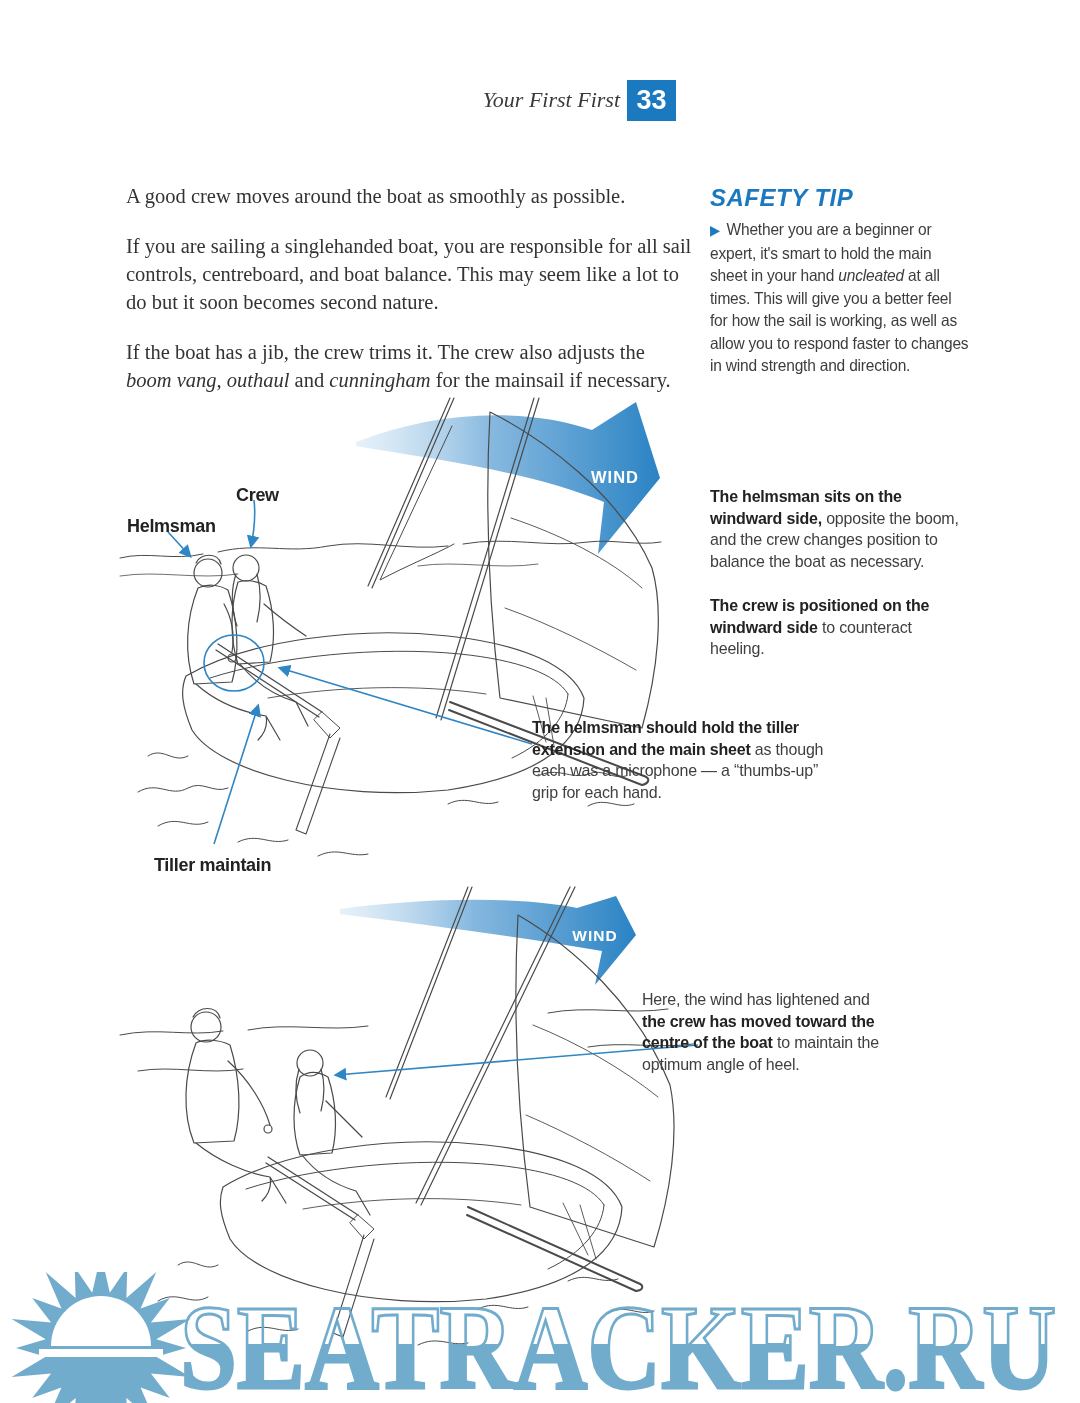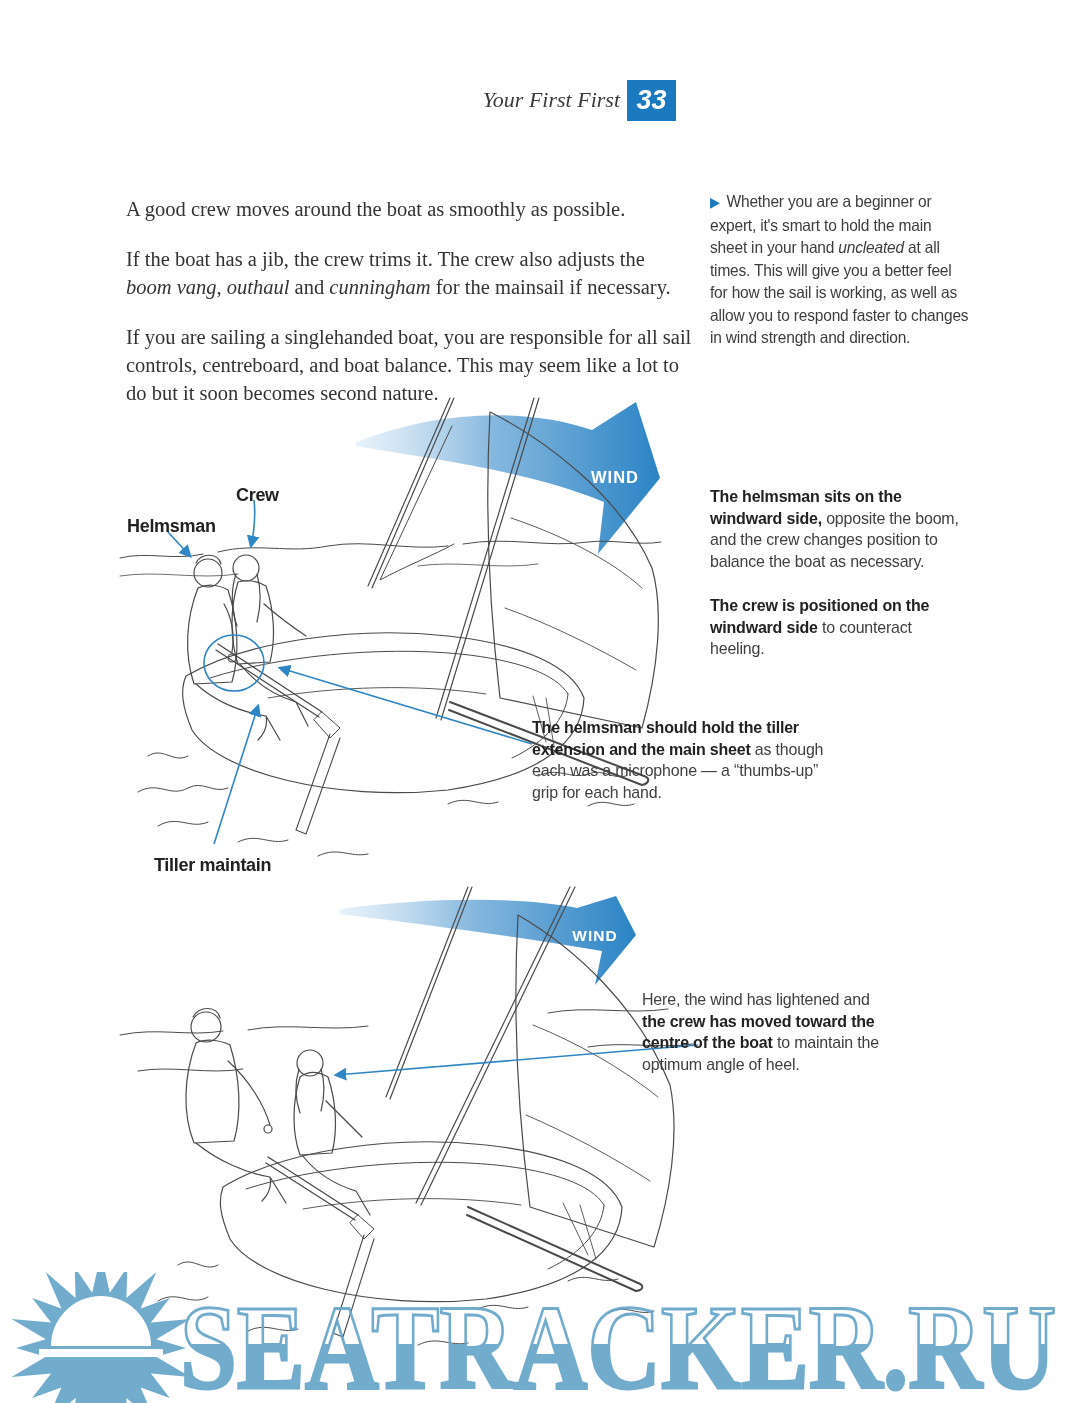--- a/index.html
+++ b/index.html
@@ -4,25 +4,25 @@
 <style>
   :root{ --accent:#1b79c0; --line:#2e86c5; --wm:#68a6ca; }
   html,body{margin:0;padding:0;background:#fff;}
   body{position:relative;width:1080px;height:1403px;overflow:hidden;
        font-family:"Liberation Sans",sans-serif;}
   .abs{position:absolute;}
   
   #header-title{left:320px;top:87px;width:300px;text-align:right;
     font-family:"Liberation Serif",serif;font-style:italic;font-size:22px;color:#3a3a3a;}
   #page-num{left:627px;top:80px;width:49px;height:41px;background:var(--accent);
-    color:#fff;font-weight:bold;font-size:27px;display:flex;align-items:center;justify-content:center;font-style:italic;}
+    color:#fff;font-weight:bold;font-size:27px;display:flex;align-items:center;justify-content:center;}
   
   #intro{left:126px;top:182px;width:566px;font-family:"Liberation Serif",serif;
     font-size:20.5px;line-height:28px;color:#333;}
-  #intro p{margin:13px 0 22px 0;}
+  #intro p{margin:0 0 22px 0;}
   
   #safety-tip{left:710px;top:184px;width:280px;}
   #tip-heading{color:var(--accent);font-size:24px;font-weight:bold;font-style:italic;letter-spacing:.5px;}
   #tip-body{margin-top:6px;font-size:16.5px;line-height:22.5px;color:#3d3d3d;}
   .tri{color:var(--accent);font-size:14px;margin-right:7px;}
   .cond{transform:scaleX(.94);transform-origin:0 0;letter-spacing:-0.2px;}
   
   .note{font-size:17px;line-height:21.5px;color:#3f3f3f;z-index:3;}
   .note b{color:#222;}
   .fig-label{font-weight:bold;font-size:18px;color:#222;letter-spacing:-0.3px;z-index:3;margin-top:6px;}
@@ -32,25 +32,26 @@
   #watermark{z-index:5;opacity:.93;}
 </style>
 </head>
 <body>
 
 <div class="abs" id="header-title">Your First First</div>
 <div class="abs" id="page-num">33</div>
 
 <div class="abs" id="intro">
   <p>A good crew moves around the boat as smoothly as possible.</p>
+  <p>If you are sailing a singlehanded boat, you are responsible for all sail controls, centreboard, and boat balance. This may seem like a lot to do but it soon becomes second nature.</p>
   <p><span>If the boat has a jib, the crew trims it. The crew also adjusts the </span><i>boom vang</i><span>, </span><i>outhaul</i><span> and </span><i>cunningham</i><span> for the mainsail if necessary.</span></p>
-  <p>If you are sailing a singlehanded boat, you are responsible for all sail controls, centreboard, and boat balance. This may seem like a lot to do but it soon becomes second nature.</p>
 </div>
 
 <div class="abs" id="safety-tip">
+  <div id="tip-heading">SAFETY TIP</div>
   <div id="tip-body" class="cond" style="width:278px"><span class="tri">▶</span><span>Whether you are a beginner or expert, it's smart to hold the main sheet in your hand </span><i>uncleated</i><span> at all times. This will give you a better feel for how the sail is working, as well as allow you to respond faster to changes in wind strength and direction.</span></div>
 </div>
 
 <div class="abs fig" style="left:118px;top:396px;width:545px;height:478px">
 
   <svg style="left:234px;top:0" width="310" height="162" viewBox="0 0 310 162">
     <defs>
         <linearGradient id="wg1" x1="0" y1="0" x2="1" y2="0">
       <stop offset="0" stop-color="#cfe4f4" stop-opacity=".5"></stop>
       <stop offset=".45" stop-color="#7fb4dd" stop-opacity=".95"></stop>

